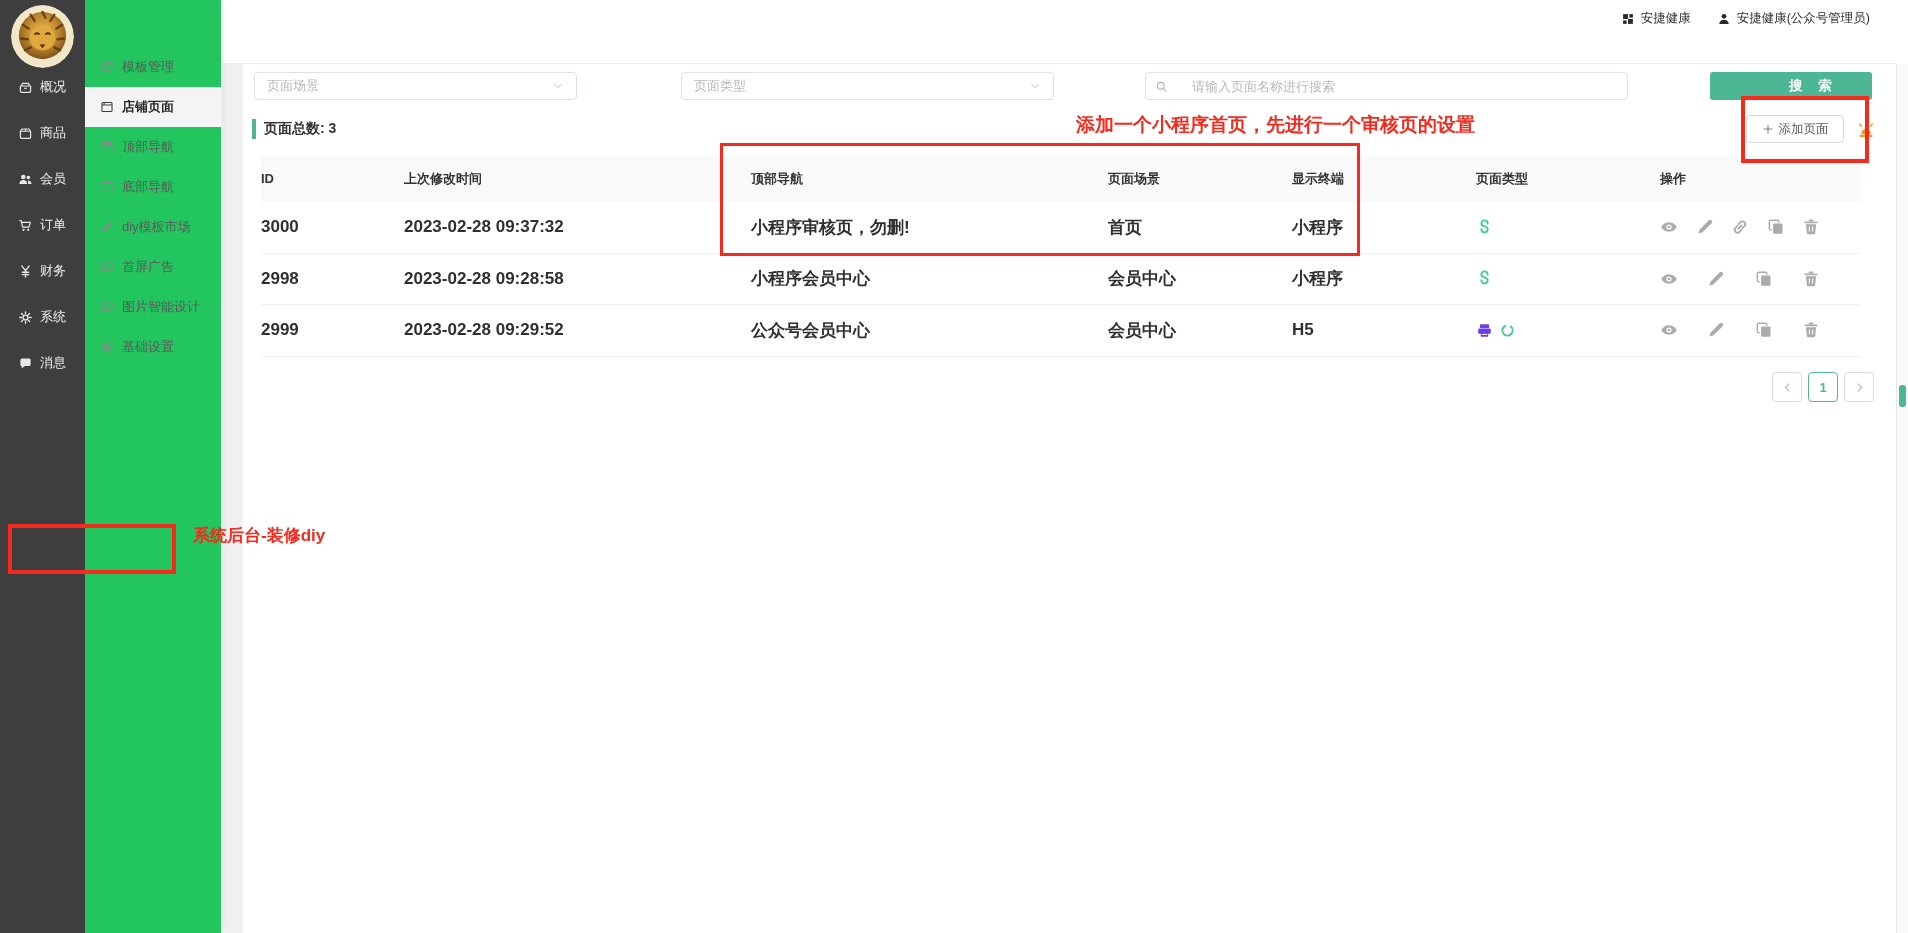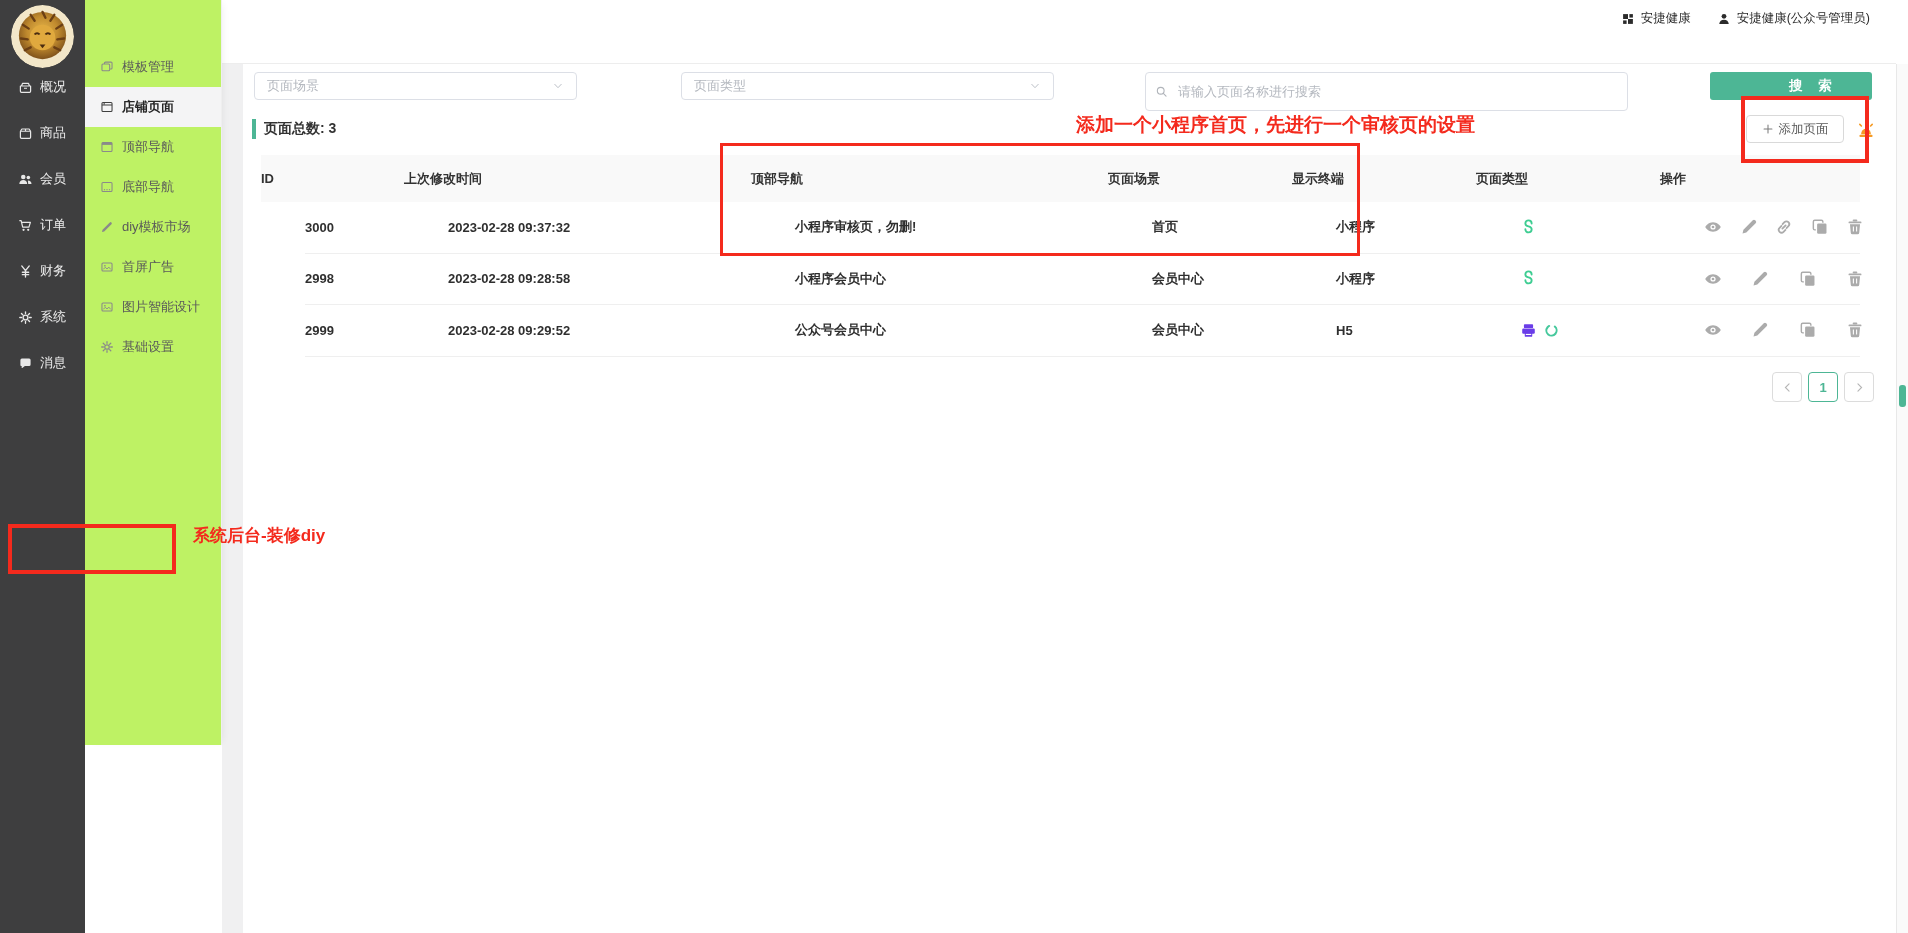--- a/index.html
+++ b/index.html
@@ -14,21 +14,21 @@
   .logo { position:absolute; left:11px; top:5px; width:63px; height:63px; border-radius:50%; overflow:hidden; }
   .side-group { position:absolute; left:0; width:85px; }
   .side-group.g1 { top:64px;margin-left:6px; } .side-group.g2 { top:437px; }
   .side-item { height:46px; display:flex; align-items:center; padding-left:12px; gap:7px;
                color:#ededed; font-size:13px; cursor:pointer; }
   .side-item .ic { width:15px; height:15px; color:#e8e8e8; }
   .side-item.active { background:#4b4c4e; border-right:4px solid var(--accent); color:var(--accent); }
   .side-item.active .ic { color:var(--accent); }
 
   
-  .submenu { position:absolute; left:85px; top:0; width:137px; height:745px; background:#bef264;
+  .submenu { position:absolute; left:85px; top:0; width:137px; height:933px; background:#22c55e;
              border-right:1px solid #efefef; box-shadow:4px 0 8px -4px rgba(0,0,0,.07); z-index:4; }
   .submenu-items { position:absolute; top:47px; left:0; width:100%; }
   .sub-item { height:40px; display:flex; align-items:center; padding-left:15px; gap:8px;
               font-size:13px; color:#5a5a5a; cursor:pointer; }
   .sub-item .ic { width:14px; height:14px; color:#8a8a8a; }
   .sub-item.active { background:#f4f4f5; color:#262626; font-weight:bold; }
   .sub-item.active .ic { color:#3f3f3f; }
 
   
   .topbar-border { position:absolute; left:222px; top:63px; width:1674px; height:1px; background:#ededed; }
@@ -40,22 +40,22 @@
   .tb-entry { display:flex; align-items:center; gap:6px; font-size:12.5px; color:#2b2b2b; cursor:pointer; }
   .tb-entry .ic { width:14px; height:14px; color:#2b2b2b; }
 
   
   .select-box { position:absolute; height:28px; border:1px solid #dcdfe6; border-radius:4px; background:#fff;
                 display:flex; align-items:center; justify-content:space-between; padding:0 12px;
                 font-size:13px; color:#b4b8bf; cursor:pointer; }
   .select-box .ic { width:12px; height:12px; color:#b9bdc4; }
   #sel-scene { left:254px; top:72px; width:323px; }
   #sel-type  { left:681px; top:72px; width:373px; }
-  .search-wrap { position:absolute; left:1145px; top:72px; width:483px; height:39px; border:1px solid #dcdfe6;
-                 border-radius:4px; background:#fff; display:flex; align-items:center; padding:0 9px; gap:10px; }
+  .search-wrap { position:absolute; left:1145px; top:72px; width:483px; height:28px; border:1px solid #dcdfe6;
+                 border-radius:4px; background:#fff; display:flex; align-items:center; padding:0 9px; gap:24px; }
   .search-wrap .ic { width:13px; height:13px; color:#b0b4ba; }
   .search-wrap input { border:0; outline:0; flex:1; font-size:13px; color:#333; font-family:inherit; background:transparent; }
   .search-wrap input::placeholder { color:#b4b8bf; }
   .btn-search { position:absolute; left:1710px; top:72px; width:162px; height:28px; background:var(--accent);
                 color:#fff; border:0; border-radius:3px; font-size:13.5px; font-weight:bold; letter-spacing:6px;
                 cursor:pointer; font-family:inherit;padding-left:45px; }
   .btn-add { position:absolute; left:1746px; top:115px; width:98px; height:28px; background:#fff;
              border:1px solid #d9d9d9; border-radius:4px; font-size:12.5px; color:#595959;
              display:flex; align-items:center; justify-content:center; gap:5px; cursor:pointer; font-family:inherit; }
   .btn-add .ic { width:12px; height:12px; color:#7a7a7a; }
@@ -65,21 +65,21 @@
   .total-line { position:absolute; left:252px; top:119px; display:flex; align-items:center; gap:8px; }
   .total-bar { width:4px; height:20px; background:var(--accent); }
   .total-text { font-size:14px; font-weight:bold; color:#333; }
 
   
   .tbl-head { position:absolute; left:261px; top:155px; width:1599px; height:47px; background:#f9f9f9;
               display:grid; grid-template-columns:143px 347px 357px 184px 184px 184px 200px; align-items:center;
               font-size:13px; font-weight:bold; color:#333; }
   .tbl-body { position:absolute; left:261px; top:202px; width:1599px; }
   .tbl-row { height:51.5px; display:grid; grid-template-columns:143px 347px 357px 184px 184px 184px 200px;
-             align-items:center; border-bottom:1px solid #efefef; font-size:13px; font-weight:bold; color:#2f2f2f;margin-left:44px; }
+             align-items:center; border-bottom:1px solid #efefef; font-size:17px; font-weight:bold; color:#2f2f2f; }
   .cell-types { display:flex; align-items:center; gap:6px; }
   .cell-types .ic { width:17px; height:17px; }
   .c-mini { color:#3ecd92; } .c-oa { color:#45c89c; } .c-h5 { color:#6a3de8; }
   .cell-actions { display:flex; width:160px; justify-content:space-between; align-items:center; }
   .act { width:18px; height:18px; color:#ababab; cursor:pointer; }
   .act .ic { width:18px; height:18px; }
 
   
   .pagination { position:absolute; left:1772px; top:372px; display:flex; gap:6px; }
   .page-btn { width:30px; height:30px; border:1px solid #dcdcdc; border-radius:4px; background:#fff;

